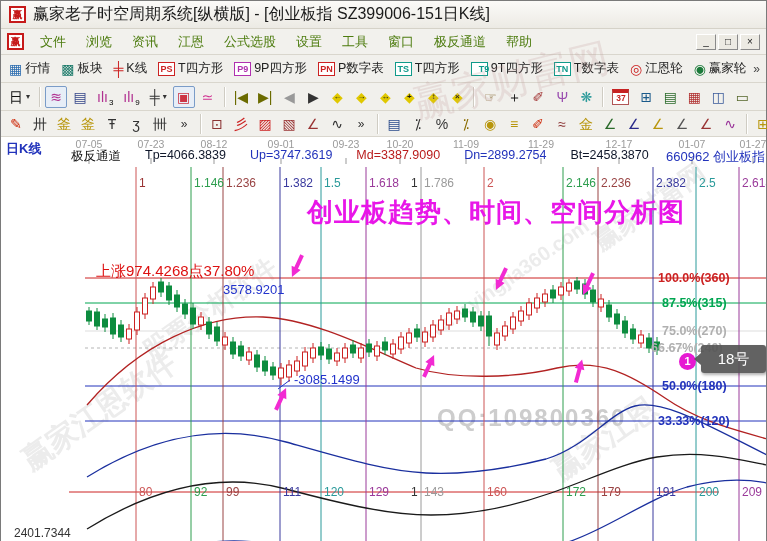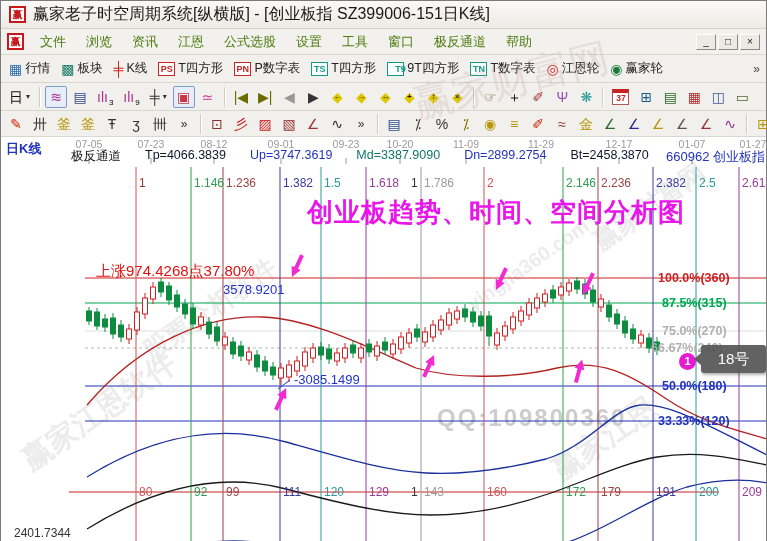--- a/index.html
+++ b/index.html
@@ -45,21 +45,21 @@
   .tb-watermark { position:absolute; left:410px; top:52px; font-size:40px; color:rgba(190,150,150,.22);
     transform:rotate(-14deg); pointer-events:none; z-index:5; white-space:nowrap; }
 
   
   #chart { position:relative; width:765px; height:405px; background:#fff; overflow:hidden; }
   #plot { position:absolute; left:0; top:0; }
   #plot text { font-family:"Liberation Sans","DejaVu Sans",sans-serif; }
   .period-label { position:absolute; left:5px; top:3px; font-size:13px; font-weight:bold; color:#2233bb; }
   .values-row { position:absolute; left:70px; top:11px; display:flex; gap:24px; font-size:12.5px; white-space:nowrap; }
   .v-name { color:#111; }
-  .v-red { color:#0f172a; } .v-blue { color:#2233bb; } .v-dark { color:#0f766e; }
+  .v-red { color:#0f172a; } .v-blue { color:#2233bb; } .v-dark { color:#b91c1c; }
   .symbol-line { position:absolute; right:1px; top:11px; font-size:13px; color:#2233bb; white-space:nowrap; }
   .overlay-title { position:absolute; left:306px; top:58px; font-size:26px; font-weight:bold;
     color:#e816e8; letter-spacing:1px; white-space:nowrap; z-index:6; }
   .badge { position:absolute; left:678px; top:216px; width:17px; height:17px; border-radius:50%;
     background:#e61ad2; color:#fff; font-size:11px; font-weight:bold; text-align:center; line-height:17px; z-index:8; }
   .tooltip { position:absolute; left:700px; top:208px; width:65px; height:28px; background:rgba(85,85,85,.92);
     border-radius:3px; color:#fff; font-size:15px; display:flex; align-items:center; justify-content:center;
     z-index:8; box-shadow:1px 2px 3px rgba(0,0,0,.3); }
   .tooltip .notch { position:absolute; left:-7px; top:8px; width:0; height:0;
     border-top:6px solid transparent; border-bottom:6px solid transparent; border-right:7px solid rgba(85,85,85,.92); }
@@ -103,20 +103,24 @@
         <span class="glyph" style="color: rgb(27, 122, 106);">▩</span>
         <span class="lbl">板块</span>
       </span>
       <span class="tbtn">
         <span class="glyph" style="color: rgb(204, 34, 34);">╪</span>
         <span class="lbl">K线</span>
       </span>
       <span class="tbtn">
         <span class="badge-ic" style="color: rgb(204, 34, 34); border-color: rgb(204, 34, 34);">PS</span>
         <span class="lbl">T四方形</span>
+      </span>
+      <span class="tbtn">
+        <span class="badge-ic" style="color: rgb(176, 48, 176); border-color: rgb(176, 48, 176);">P9</span>
+        <span class="lbl">9P四方形</span>
       </span>
       <span class="tbtn">
         <span class="badge-ic" style="color: rgb(204, 34, 34); border-color: rgb(204, 34, 34);">PN</span>
         <span class="lbl">P数字表</span>
       </span>
       <span class="tbtn">
         <span class="badge-ic" style="color: rgb(15, 154, 138); border-color: rgb(15, 154, 138);">TS</span>
         <span class="lbl">T四方形</span>
       </span>
       <span class="tbtn">

